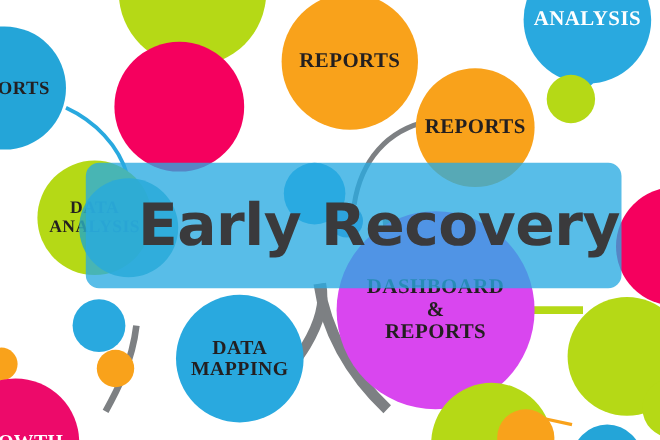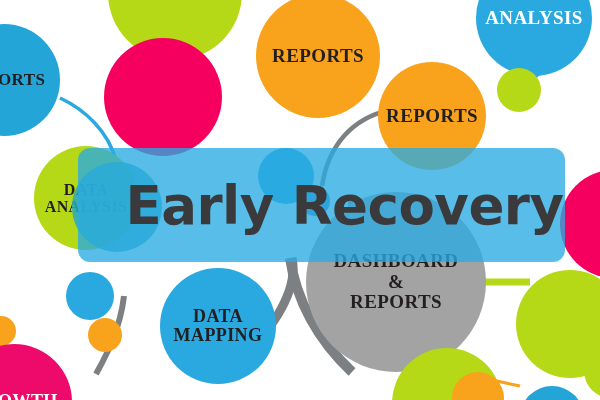--- a/index.html
+++ b/index.html
@@ -138,21 +138,21 @@
       </div>
       <div class="bubble" style="left: 88px; top: 318px; width: 34px; height: 34px; background: rgb(249, 162, 27); color: rgb(35, 31, 32); font-size: 10px;">
         <span class="lbl"></span>
       </div>
       <div class="bubble" style="left: -14px; top: 316px; width: 30px; height: 30px; background: rgb(249, 162, 27); color: rgb(35, 31, 32); font-size: 10px;">
         <span class="lbl"></span>
       </div>
       <div class="bubble" style="left: 160px; top: 268px; width: 116px; height: 116px; background: rgb(41, 169, 223); color: rgb(35, 31, 32); font-size: 18px;">
         <span class="lbl">DATA<br>MAPPING</span>
       </div>
-      <div class="bubble" style="left: 306px; top: 192px; width: 180px; height: 180px; background: #a3a3a3; color: rgb(35, 31, 32); font-size: 19px;">
+      <div class="bubble" style="left: 306px; top: 192px; width: 180px; height: 180px; background: #d946ef; color: rgb(35, 31, 32); font-size: 19px;">
         <span class="lbl">DASHBOARD<br>&amp;<br>REPORTS</span>
       </div>
       <div class="bubble" style="left: -44px; top: 344px; width: 116px; height: 116px; background: rgb(237, 10, 106); color: rgb(255, 255, 255); font-size: 18px;">
         <span class="lbl">GROWTH</span>
       </div>
       <div class="bubble" style="left: 560px; top: 170px; width: 108px; height: 108px; background: rgb(245, 0, 94); color: rgb(255, 255, 255); font-size: 12px;">
         <span class="lbl"></span>
       </div>
       <div class="bubble" style="left: 516px; top: 270px; width: 108px; height: 108px; background: rgb(181, 217, 22); color: rgb(35, 31, 32); font-size: 12px;">
         <span class="lbl"></span>

